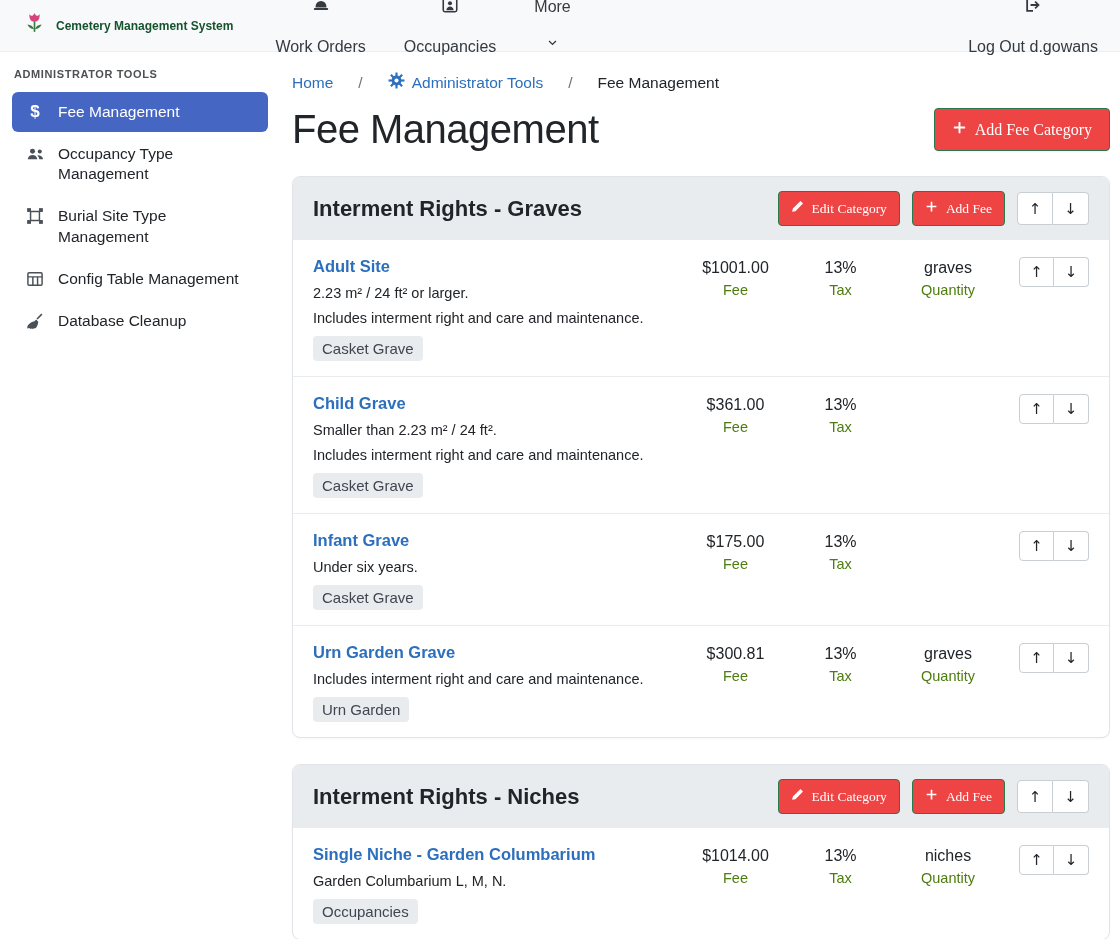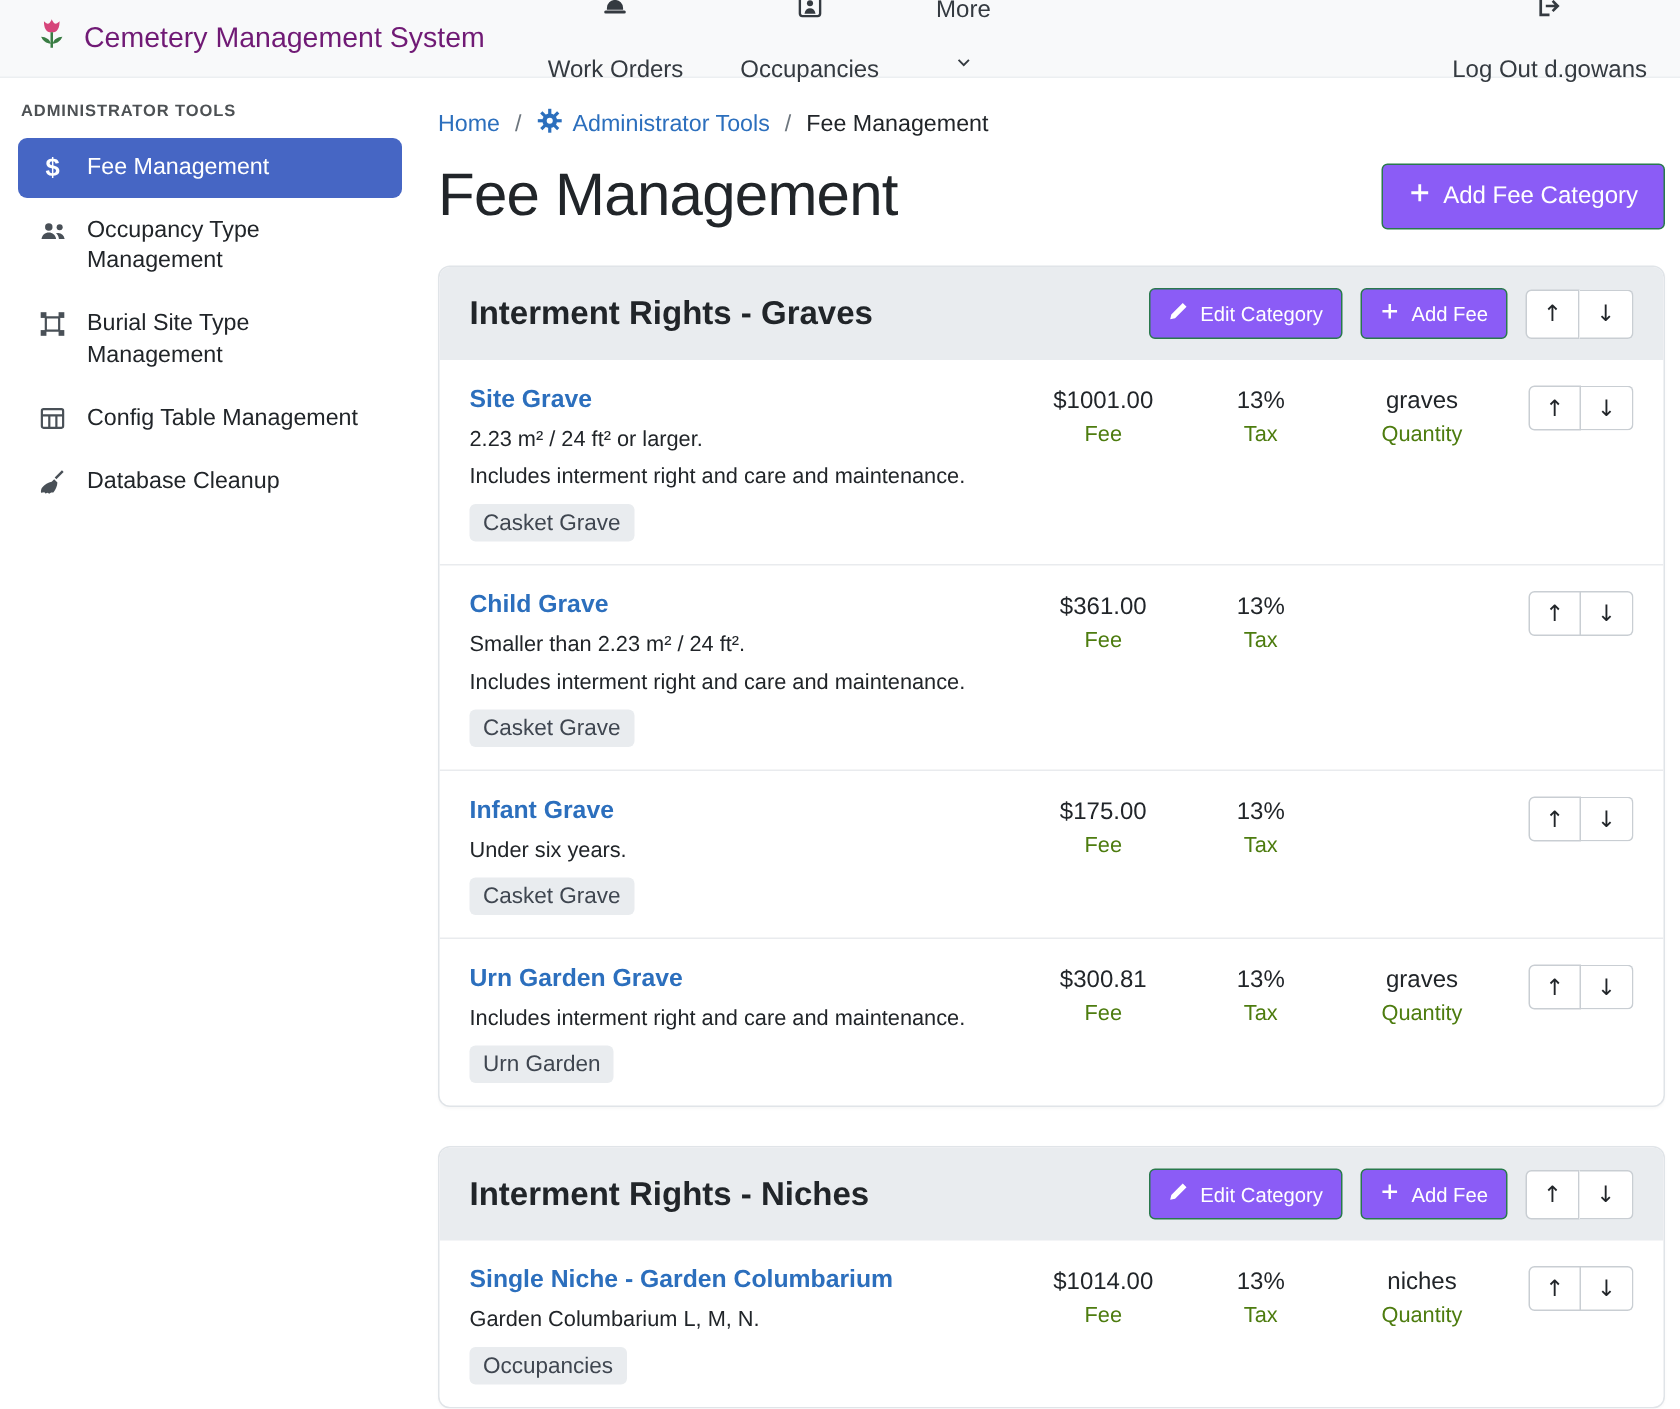--- a/index.html
+++ b/index.html
@@ -16,21 +16,21 @@
   
   .topnav {
     height: 52px;
     background: #f8f9fa;
     border-bottom: 1px solid #eceff1;
     display: flex;
     align-items: center;
     padding: 0 22px;
   }
   .brand { display: flex; align-items: center; gap: 9px; margin-right: 42px; cursor: pointer; }
-  .brand-text { font-size: 19px; font-weight: 400; color: #701a75; }
+  .brand-text { font-size: 12px; font-weight: 700; color: #14532d; }
   .nav-link {
     display: flex; align-items: center; gap: 20px;
     color: #343a40; font-size: 16px; margin-right: 38px; cursor: pointer; flex-direction: column;
   }
   .nav-link svg { color: #343a40; }
   .logout { margin-left: auto; margin-right: 0; }
 
   
   .layout { display: flex; min-height: 887px; }
   .sidebar { width: 280px; padding: 14px 12px; flex-shrink: 0; }
@@ -45,32 +45,32 @@
     line-height: 1.3;
   }
   .side-item .side-ico { width: 22px; display: flex; justify-content: center; color: #495057; flex-shrink: 0; margin-top: 1px; }
   .side-item.active { background: #4666c4; color: #fff; }
   .side-item.active .side-ico { color: #fff; }
   .dollar-glyph { font-size: 17px; font-weight: 700; line-height: 1; }
 
   
   .main { flex: 1; padding: 20px 10px 0 12px; min-width: 0; }
 
-  .breadcrumb { display: flex; align-items: center; gap: 10px; font-size: 15.5px; margin-bottom: 14px; }
+  .breadcrumb { display: flex; align-items: center; gap: 25px; font-size: 15.5px; margin-bottom: 14px; }
   .breadcrumb a { color: #2c6fbd; display: flex; align-items: center; gap: 7px; }
   .breadcrumb .sep { color: #6c757d; }
   .breadcrumb .current { color: #212529; }
 
   .page-head { display: flex; align-items: center; justify-content: space-between; margin: 14px 0 24px; }
   .page-title { font-size: 40px; font-weight: 500; letter-spacing: -.5px; }
 
   .btn-green {
-    background: #8b5cf6; border: 1px solid #29794d; color: #fff;
+    background: #ef4444; border: 1px solid #29794d; color: #fff;
     border-radius: 4px; display: inline-flex; align-items: center; gap: 8px; cursor: pointer;
-    font-family: Liberation Sans, sans-serif;
+    font-family: Liberation Serif, serif;
   }
   .btn-lg { padding: 11px 17px; font-size: 16px; }
   .btn-sm { padding: 8px 12px; font-size: 13.5px; justify-content: center; }
 
   
   .card {
     border: 1px solid #e0e4e8; border-radius: 8px;
     margin-bottom: 26px; overflow: hidden; background: #fff;
     box-shadow: 0 1px 2px rgba(0,0,0,.03);
   }
@@ -281,21 +281,21 @@
               <span>↑</span>
             </button>
           <button class="icon-btn">
               <span>↓</span>
             </button>
         </div>
       </header>
 
       <div class="fee-row" style="border-top:none">
         <div class="fee-main">
-          <a class="fee-name">Site Grave</a>
+          <a class="fee-name">Adult Site</a>
           <div class="fee-desc">2.23 m² / 24 ft² or larger.</div>
           <div class="fee-desc">Includes interment right and care and maintenance.</div>
           <div><span class="badge">Casket Grave</span></div>
         </div>
         <div class="cell">
           <div class="val">$1001.00</div>
           <div class="lbl">Fee</div>
         </div>
         <div class="cell">
           <div class="val">13%</div>

